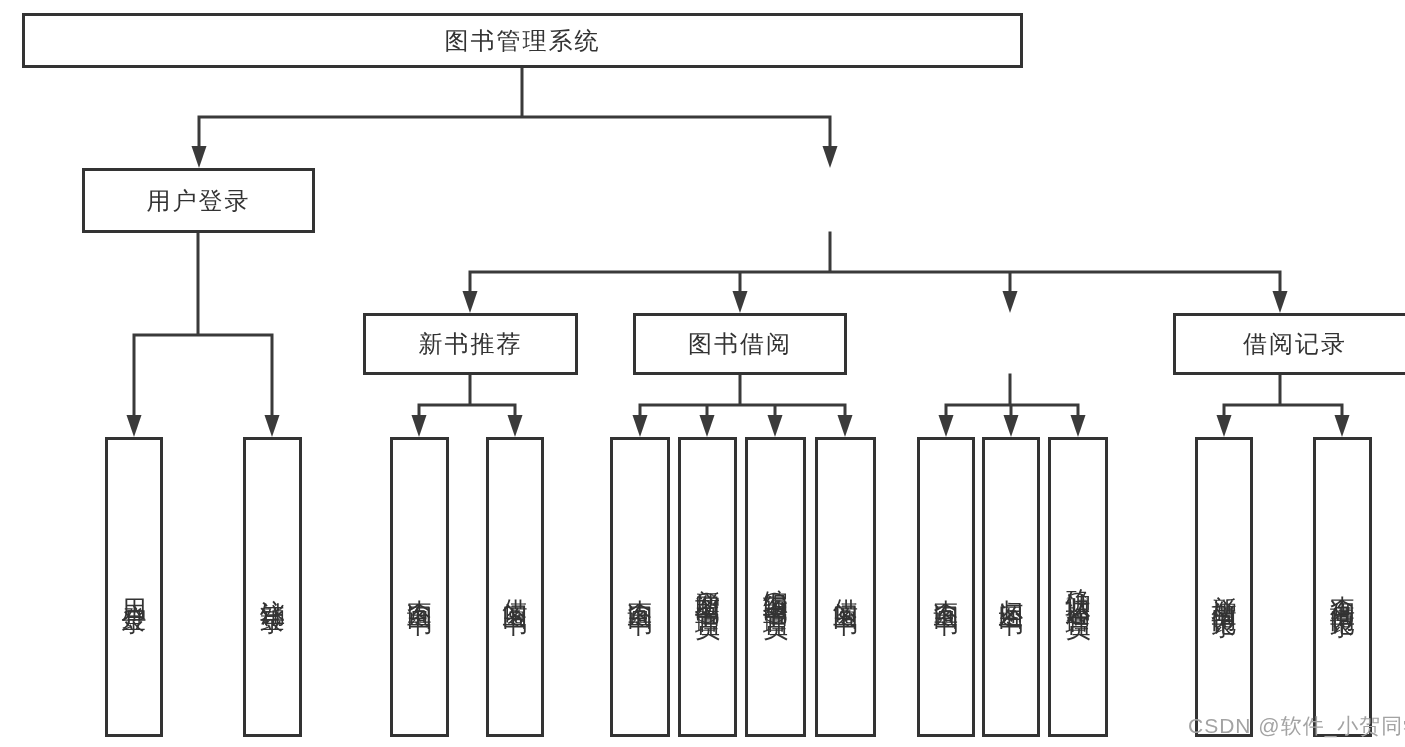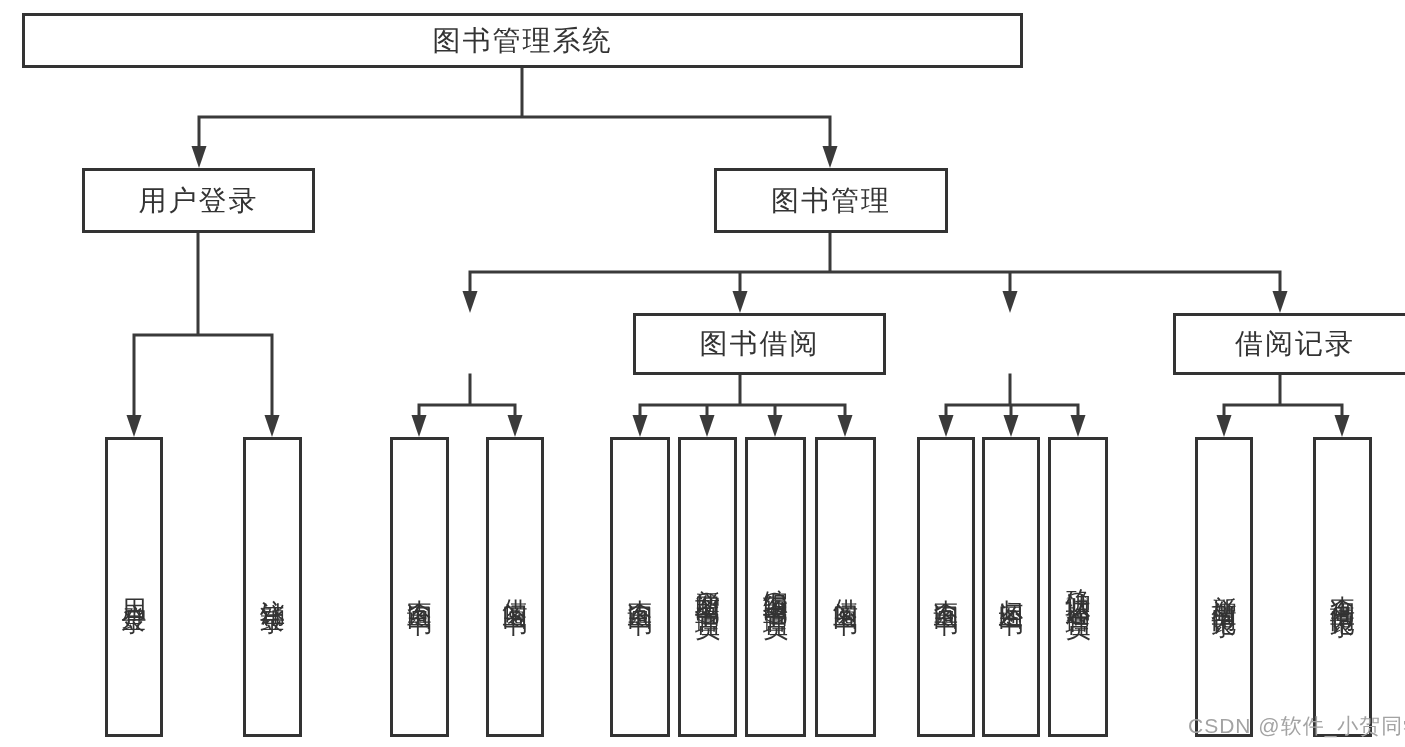--- a/index.html
+++ b/index.html
@@ -21,21 +21,21 @@
     box-sizing: border-box;
     background: #ffffff;
     border: 3px solid #333333;
     color: #333333;
     display: flex;
     align-items: center;
     justify-content: center;
     z-index: 2;
   }
   .hnode {
-    font-size: 28px;
+    font-size: 24px;
     letter-spacing: 2px;
     white-space: nowrap;
   }
   .vnode span {
     writing-mode: vertical-rl;
     text-orientation: mixed;
     font-size: 25px;
     letter-spacing: 4px;
     line-height: 1;
     color: #333333;
@@ -92,23 +92,23 @@
       <polygon points="1003.5,415 1018.5,415 1011,437"></polygon>
       <polygon points="1070.5,415 1085.5,415 1078,437"></polygon>
       <polygon points="1216.5,415 1231.5,415 1224,437"></polygon>
       <polygon points="1334.5,415 1349.5,415 1342,437"></polygon>
     </g>
   </svg>
 
   <div class="node hnode" style="left:22px; top:13px; width:1001px; height:55px;">图书管理系统</div>
 
   <div class="node hnode" style="left:82px; top:168px; width:233px; height:65px;">用户登录</div>
-  <div class="node hnode" style="left:714px; top:168px; width:234px; height:65px;">图书管理</div>
 
-  <div class="node hnode" style="left:633px; top:313px; width:253px; height:62px;">图书借阅</div>
+  <div class="node hnode" style="left:363px; top:313px; width:215px; height:62px;">新书推荐</div>
+  <div class="node hnode" style="left:633px; top:313px; width:214px; height:62px;">图书借阅</div>
   <div class="node hnode" style="left:1173px; top:313px; width:244px; height:62px;">借阅记录</div>
 
   <div class="node vnode" style="left:105px; top:437px; width:58px; height:300px;">
     <span>用户登录</span>
   </div>
   <div class="node vnode" style="left:243px; top:437px; width:59px; height:300px;">
     <span>注销登录</span>
   </div>
 
   <div class="node vnode" style="left:390px; top:437px; width:59px; height:300px;">

